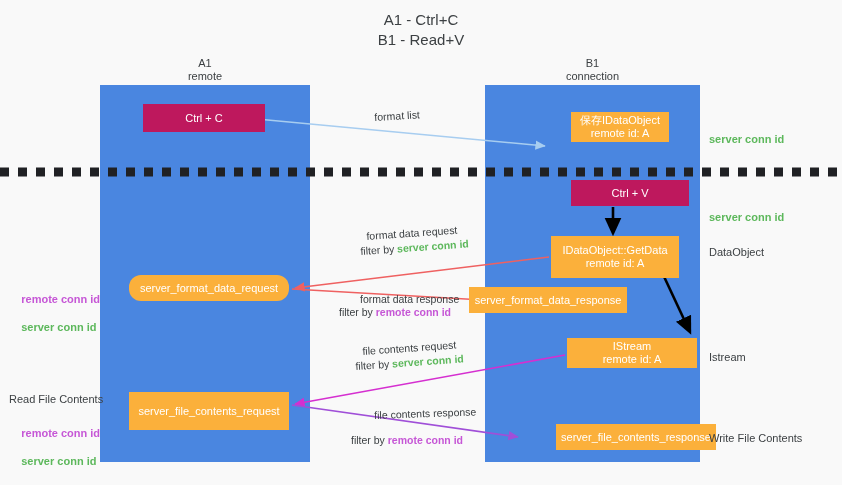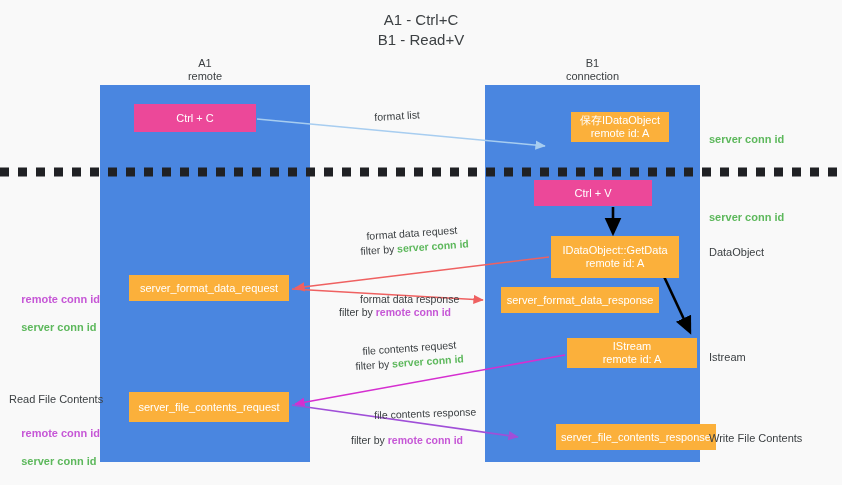--- a/index.html
+++ b/index.html
@@ -32,31 +32,31 @@
   #lane-a1{left:100px;top:85px;width:210px;height:377px;}
   #lane-b1{left:485px;top:85px;width:215px;height:377px;}
 
   
   .box{
     position:absolute;box-sizing:border-box;
     display:flex;align-items:center;justify-content:center;
     text-align:center;color:#ffffff;font-size:11px;line-height:13px;
     white-space:pre;padding:2px 4px;
   }
-  .box.green{background:#ec4899;}
+  .box.green{background:#be185d;margin-left:9px;}
   .box.orange{background:#fbb03b;}
 
   #box-ctrlc{left:134px;top:104px;width:122px;height:28px;}
-  #box-ctrlv{left:534px;top:180px;width:118px;height:26px;}
+  #box-ctrlv{left:562px;top:180px;width:118px;height:26px;}
   #box-idataobject{left:551px;top:112px;width:98px;height:30px;margin-left:20px;}
   #box-getdata{left:551px;top:236px;width:128px;height:42px;}
   #box-istream{left:567px;top:338px;width:130px;height:30px;}
-  #box-fmt-req{left:129px;top:275px;width:160px;height:26px;}
-  #box-fmt-resp{left:501px;top:287px;width:158px;height:26px;}
-  #box-file-req{left:129px;top:392px;width:160px;height:30px;}
+  #box-fmt-req{left:129px;top:275px;width:160px;height:26px;border-radius:12px;}
+  #box-fmt-resp{left:469px;top:287px;width:158px;height:26px;}
+  #box-file-req{left:129px;top:392px;width:160px;height:38px;}
   #box-file-resp{left:524px;top:424px;width:160px;height:26px;margin-left:32px;}
 
   
   .side{
     position:absolute;font-size:11px;line-height:14px;white-space:pre;
   }
   .green-t{color:#5db85c;font-weight:bold;}
   .purple-t{color:#c657d6;font-weight:bold;}
   .plain-t{color:#3c4043;}
 

